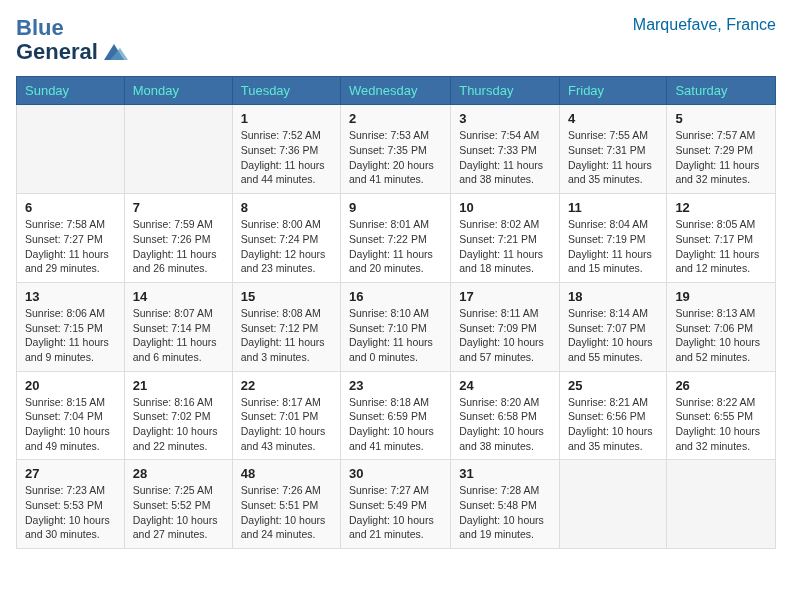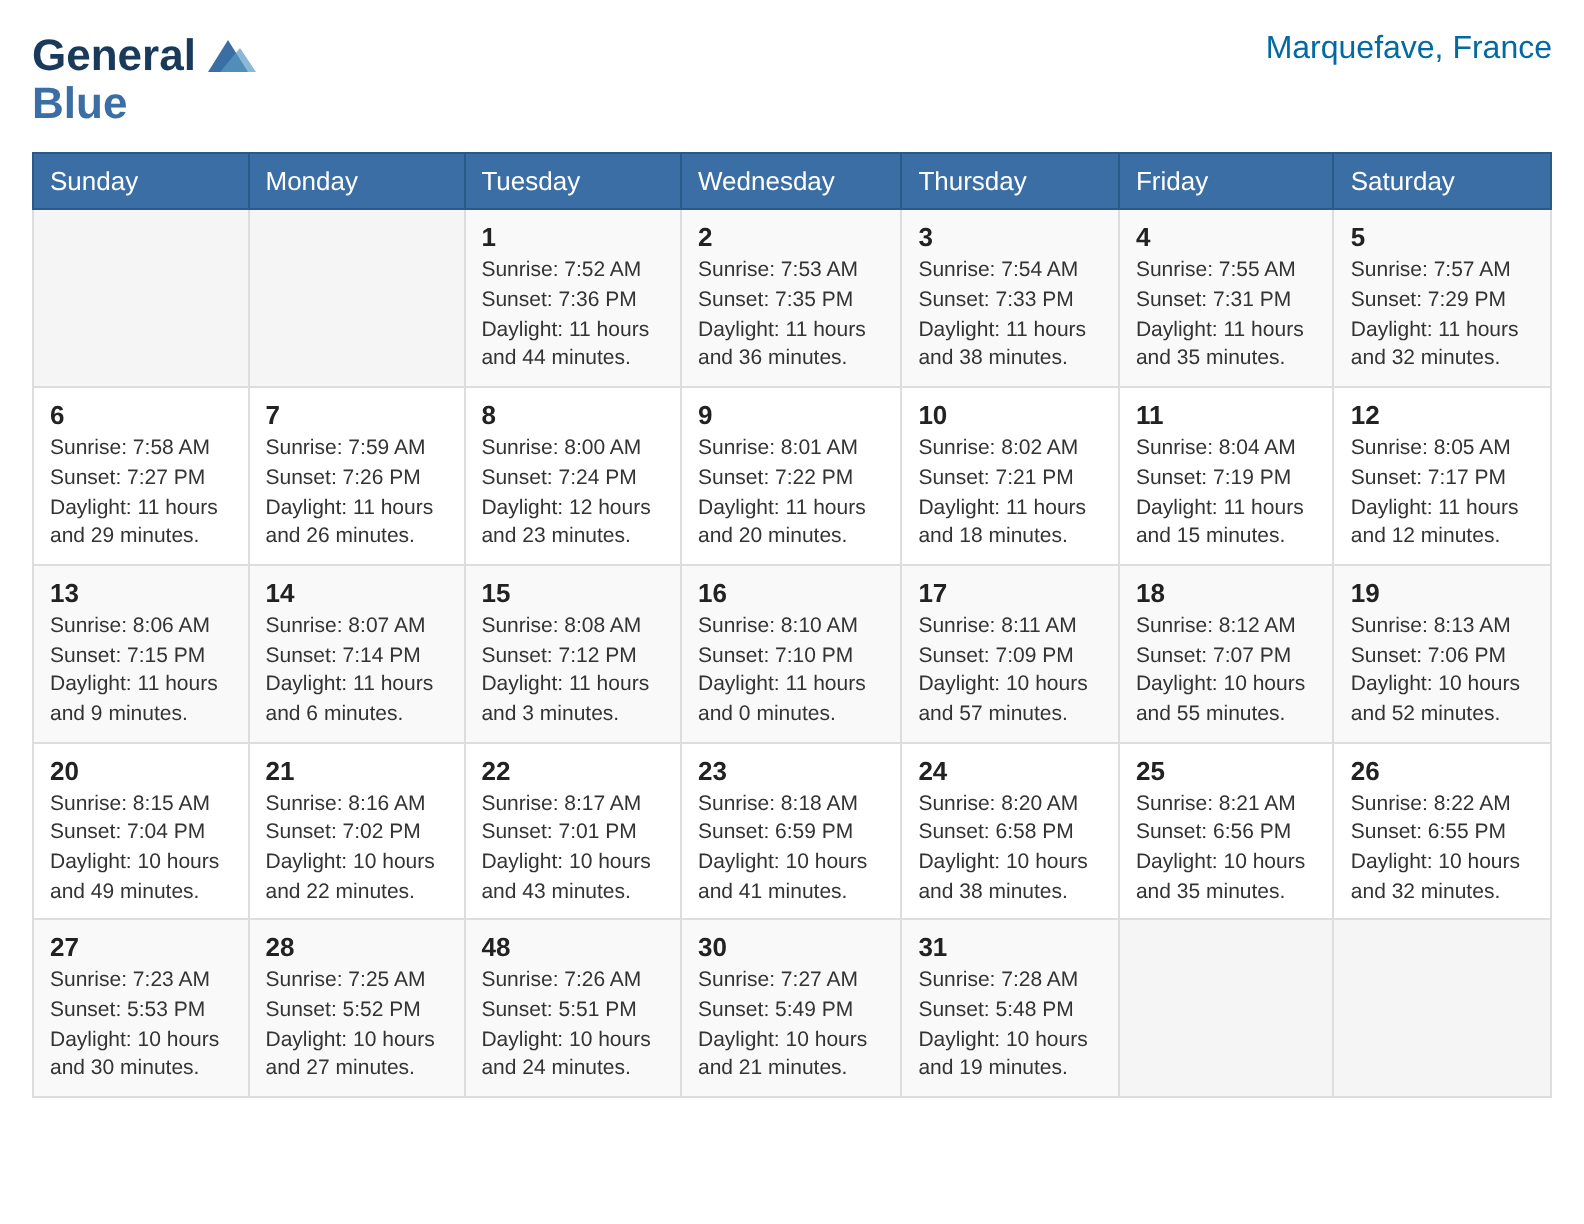--- a/index.html
+++ b/index.html
@@ -32,21 +32,21 @@
       font-size: 16px;
       color: #0369a1;
     }
     .calendar-table {
       width: 100%;
       border-collapse: collapse;
       border: 1px solid #ccc;
     }
     .calendar-table th {
       background-color: #3a6ea5;
-      color: #ffffff;
+      color: #5eead4;
       text-align: left;
       padding: 6px 8px;
       font-size: 13px;
       font-weight: normal;
       border: 1px solid #2a5a8a;
     }
     .calendar-table td {
       width: 113px;
       vertical-align: top;
       padding: 6px 8px;
@@ -77,29 +77,29 @@
     .empty-cell {
       background: #f5f5f5 !important;
     }
   </style>
 </head>
 <body>
 
 <div class="header-section">
   <div class="logo">
     <div>
+      <div style="font-size:22px;font-weight:bold;color:#3a6ea5;line-height:1.1;">Blue</div>
       <div style="display:flex;align-items:center;">
         <div style="font-size:22px;font-weight:bold;color:#1a3a5c;line-height:1.1;">
           General<svg width="28" height="22" viewBox="0 0 28 22" style="vertical-align:middle;margin-left:2px;">
             <polygon points="4,18 14,2 24,18" fill="#3a6ea5"></polygon>
             <polygon points="10,18 20,6 28,18" fill="#5a9abf" opacity="0.7"></polygon>
           </svg>
         </div>
       </div>
-      <div style="font-size:22px;font-weight:bold;color:#3a6ea5;line-height:1.1;">Blue</div>
     </div>
   </div>
   <div class="title-section">
     <div class="location-title">Marquefave, France</div>
   </div>
 </div>
 
 <table class="calendar-table">
   <thead>
     <tr>
@@ -115,21 +115,21 @@
   <tbody id="calendar-body">
   <tr>
         <td class="empty-cell"></td>
         <td class="empty-cell"></td>
         <td>
           <span class="day-number">1</span>
           <div class="cell-content"><span>Sunrise: 7:52 AM</span><br><span>Sunset: 7:36 PM</span><br><span>Daylight: 11 hours and 44 minutes.</span></div>
         </td>
         <td>
           <span class="day-number">2</span>
-          <div class="cell-content"><span>Sunrise: 7:53 AM</span><br><span>Sunset: 7:35 PM</span><br><span>Daylight: 11 hours and 36 minutes.</span></div>
+          <div class="cell-content"><span>Sunrise: 7:53 AM</span><br><span>Sunset: 7:35 PM</span><br><span>Daylight: 20 hours and 41 minutes.</span></div>
         </td>
         <td>
           <span class="day-number">3</span>
           <div class="cell-content"><span>Sunrise: 7:54 AM</span><br><span>Sunset: 7:33 PM</span><br><span>Daylight: 11 hours and 38 minutes.</span></div>
         </td>
         <td>
           <span class="day-number">4</span>
           <div class="cell-content"><span>Sunrise: 7:55 AM</span><br><span>Sunset: 7:31 PM</span><br><span>Daylight: 11 hours and 35 minutes.</span></div>
         </td>
         <td>
@@ -183,21 +183,21 @@
         <td>
           <span class="day-number">16</span>
           <div class="cell-content"><span>Sunrise: 8:10 AM</span><br><span>Sunset: 7:10 PM</span><br><span>Daylight: 11 hours and 0 minutes.</span></div>
         </td>
         <td>
           <span class="day-number">17</span>
           <div class="cell-content"><span>Sunrise: 8:11 AM</span><br><span>Sunset: 7:09 PM</span><br><span>Daylight: 10 hours and 57 minutes.</span></div>
         </td>
         <td>
           <span class="day-number">18</span>
-          <div class="cell-content"><span>Sunrise: 8:12 AM</span><br><span>Sunset: 7:07 PM</span><br><span>Daylight: 10 hours and 55 minutes.</span></div>
+          <div class="cell-content"><span>Sunrise: 8:14 AM</span><br><span>Sunset: 7:07 PM</span><br><span>Daylight: 10 hours and 55 minutes.</span></div>
         </td>
         <td>
           <span class="day-number">19</span>
           <div class="cell-content"><span>Sunrise: 8:13 AM</span><br><span>Sunset: 7:06 PM</span><br><span>Daylight: 10 hours and 52 minutes.</span></div>
         </td>
       </tr>
       <tr>
         <td>
           <span class="day-number">20</span>
           <div class="cell-content"><span>Sunrise: 8:15 AM</span><br><span>Sunset: 7:04 PM</span><br><span>Daylight: 10 hours and 49 minutes.</span></div>

